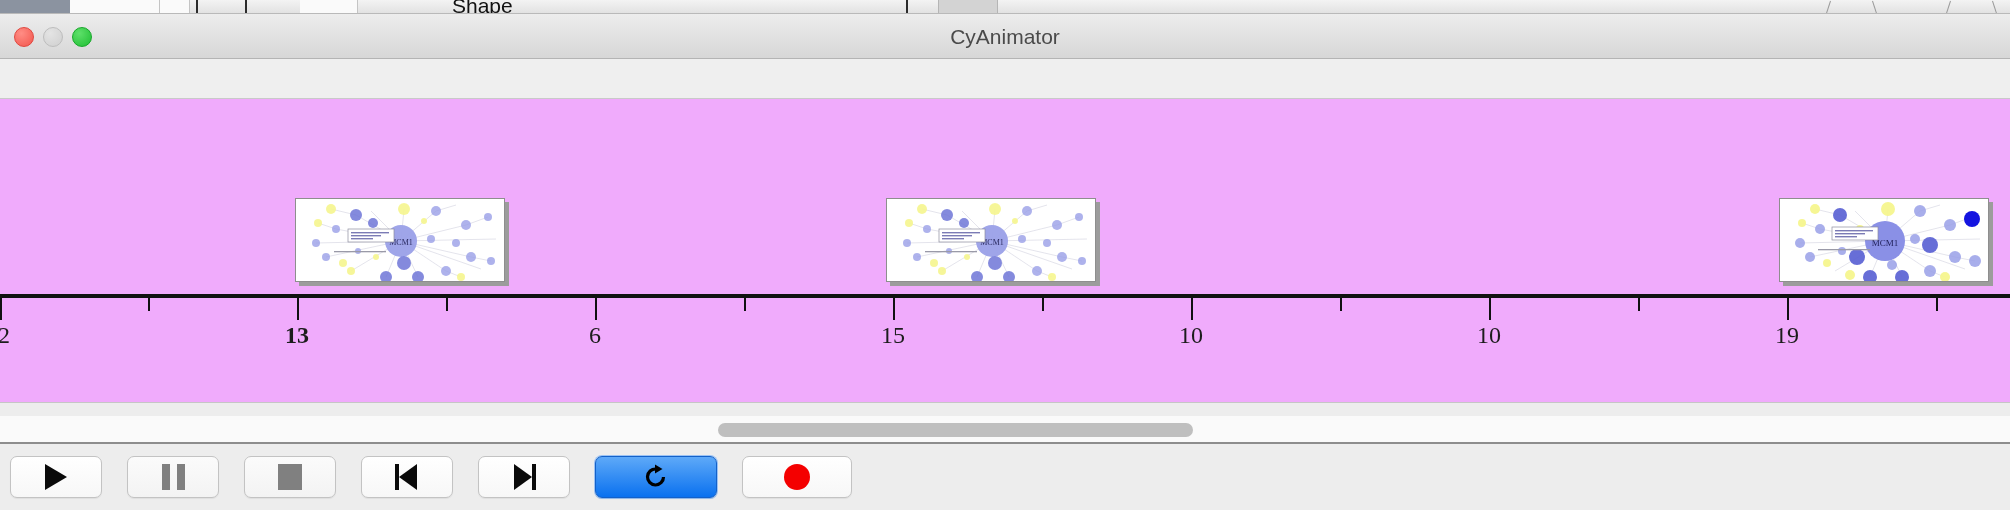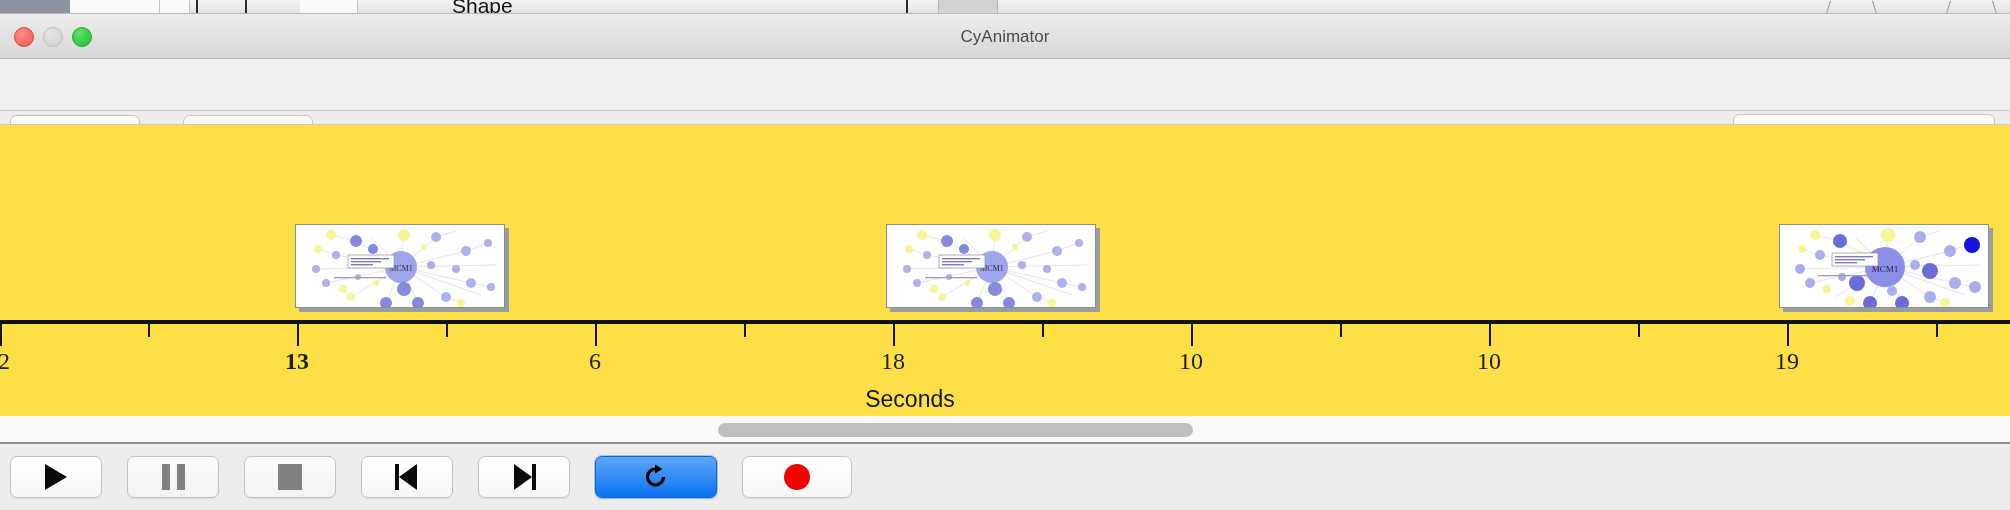--- a/index.html
+++ b/index.html
@@ -35,21 +35,21 @@
     border-bottom: 1px solid #b4b4b4;
   }
   .traffic { position: absolute; left: 14px; top: 13px; display: flex; gap: 9px; }
   .light { width: 20px; height: 20px; border-radius: 50%; }
   .light.red    { background: radial-gradient(circle at 35% 30%, #ff8d85, #f2564d); border: 1px solid #e0473f; }
   .light.yellow { background: radial-gradient(circle at 35% 30%, #e4e4e4, #cfcfcf); border: 1px solid #bdbdbd; }
   .light.green  { background: radial-gradient(circle at 35% 30%, #5ee06a, #1fbe33); border: 1px solid #17a72a; }
   .win-title {
     position: absolute; left: 0; top: 0; width: 2010px; height: 45px;
     line-height: 45px; text-align: center;
-    font-size: 17px; color: #4a4a4a;
+    font-size: 21px; color: #4a4a4a;
   }
 
   
   .toolbar {
     position: absolute; left: 0; top: 59px; width: 2010px; height: 52px;
     background: #efefef; border-bottom: 1px solid #c9c9c9;
   }
   .btn {
     position: absolute;
     border: 1px solid #c3c3c3; border-radius: 7px;
@@ -65,22 +65,22 @@
 
   .plus-icon { position: relative; width: 24px; height: 24px; }
   .plus-icon::before, .plus-icon::after {
     content:''; position:absolute; background:#0a0a0a; border-radius:1px;
   }
   .plus-icon::before { left: 9px; top: 1px; width: 7px; height: 23px; }
   .plus-icon::after  { left: 1px; top: 9px; width: 23px; height: 7px; }
 
   
   .timeline {
-    position: absolute; left: 0; top: 124px; width: 2010px; height: 305px;
-    background: #fde047;
+    position: absolute; left: 0; top: 98px; width: 2010px; height: 305px;
+    background: #f0abfc;
     border-bottom: 1px solid #c6c6c6;
     overflow: hidden;
   }
   .tl-topline { position:absolute; left:0; top:0; width:2010px; height:1px; background:#c9c9c9; }
 
   
   .frame { position: absolute; width: 214px; height: 88px; }
   .frame .shadow {
     position:absolute; left:4px; top:4px; width:210px; height:84px;
     background:#9c9c9c;
@@ -380,28 +380,25 @@
     <div class="tick major" style="left:1191px;"></div>
     <div class="tick minor" style="left:1340px;"></div>
     <div class="tick major" style="left:1489px;"></div>
     <div class="tick minor" style="left:1638px;"></div>
     <div class="tick major" style="left:1787px;"></div>
     <div class="tick minor" style="left:1936px;"></div>
 
     <div class="tick-label" style="left:4px;">2</div>
     <div class="tick-label" style="left:297px;font-weight:bold;">13</div>
     <div class="tick-label" style="left:595px;">6</div>
-    <div class="tick-label" style="left:893px;">18</div>
+    <div class="tick-label" style="left:893px;">15</div>
     <div class="tick-label" style="left:1191px;">10</div>
     <div class="tick-label" style="left:1489px;">10</div>
     <div class="tick-label" style="left:1787px;">19</div>
 
-    <div class="axis-title">
-      <span>Seconds</span>
-    </div>
   </div>
 
   <div class="hscroll">
     <div class="thumb"></div>
   </div>
 
   <div class="playbar">
     <div class="pbtn" style="left:10px; width:92px;">
       <span class="i-play"></span>
     </div>

